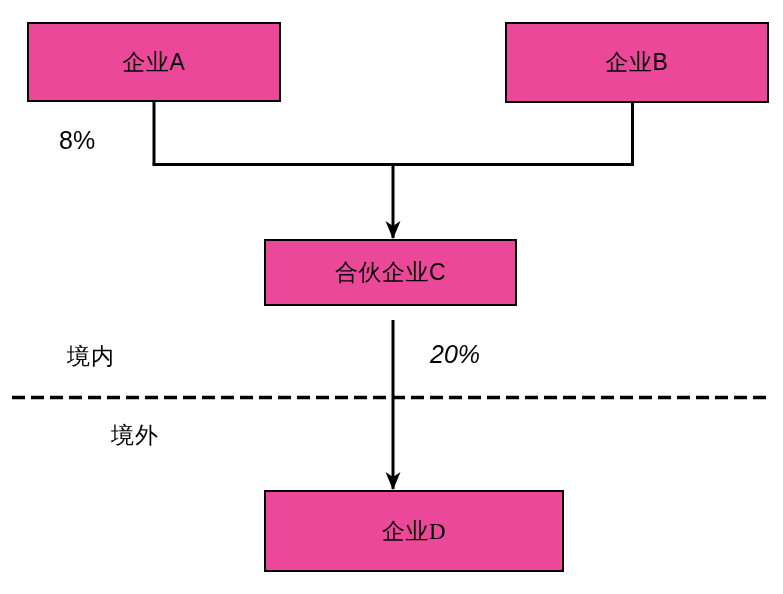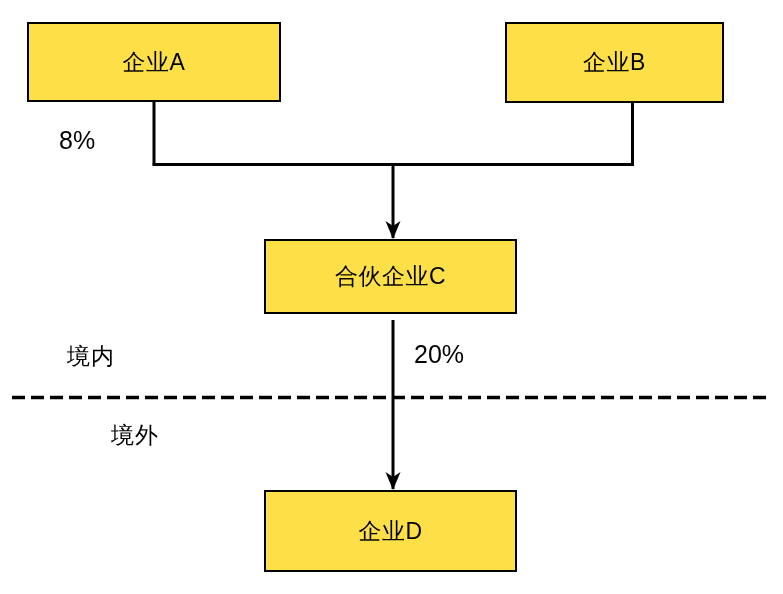--- a/index.html
+++ b/index.html
@@ -24,21 +24,21 @@
     position: absolute;
     left: 0;
     top: 0;
     width: 783px;
     height: 594px;
   }
   .node-box {
     position: absolute;
     box-sizing: border-box;
     border: 2px solid #000000;
-    background: #fde047;
+    background: #ec4899;
     display: flex;
     align-items: center;
     justify-content: center;
   }
   .node-label {
     font-size: 23px;
     line-height: 1;
     color: #000000;
     white-space: nowrap;
     letter-spacing: 0.5px;
@@ -78,33 +78,33 @@
     <line x1="393" y1="320" x2="393" y2="489" stroke="#000000" stroke-width="3"></line>
     <polygon points="393,490 385.5,472 393,477 400.5,472" fill="#000000"></polygon>
 
     <line x1="12" y1="397.5" x2="770" y2="397.5" stroke="#000000" stroke-width="3.5" stroke-dasharray="13 6"></line>
   </svg>
 
   <div class="node-box" id="node-a" style="left: 27px; top: 22px; width: 254px; height: 80px;">
     <span class="node-label">企业A</span>
   </div>
 
-  <div class="node-box" id="node-b" style="left: 505px; top: 22px; width: 219px; height: 81px;">
+  <div class="node-box" id="node-b" style="left: 505px; top: 22px; width: 264px; height: 81px;">
     <span class="node-label">企业B</span>
   </div>
 
-  <div class="node-box" id="node-c" style="left: 264px; top: 239px; width: 253px; height: 75px;">
+  <div class="node-box" id="node-c" style="left: 264px; top: 239px; width: 253px; height: 67px;">
     <span class="node-label">合伙企业C</span>
   </div>
 
-  <div class="node-box" id="node-d" style="left: 264px; top: 490px; width: 253px; height: 82px;">
+  <div class="node-box" id="node-d" style="left: 264px; top: 490px; width: 300px; height: 82px; font-family: Liberation Serif, serif;">
     <span class="node-label">企业D</span>
   </div>
 
   <div class="edge-label" id="label-pct-ac" style="left: 59px; top: 128px;">8%</div>
 
-  <div class="edge-label" id="label-pct-cd" style="left: 414px; top: 342px;">20%</div>
+  <div class="edge-label" id="label-pct-cd" style="left: 430px; top: 342px; font-style: italic;">20%</div>
 
   <div class="region-label" id="label-domestic" style="left: 67px; top: 345px;">境内</div>
 
   <div class="region-label" id="label-overseas" style="left: 67px; top: 424px; margin-left: 44px;">境外</div>
 
 </div>
 
 </body></html>

